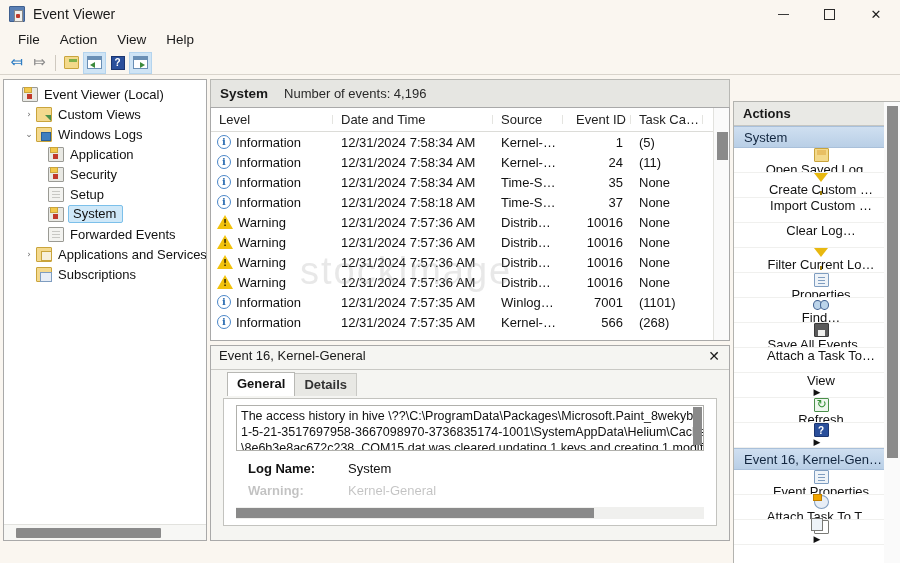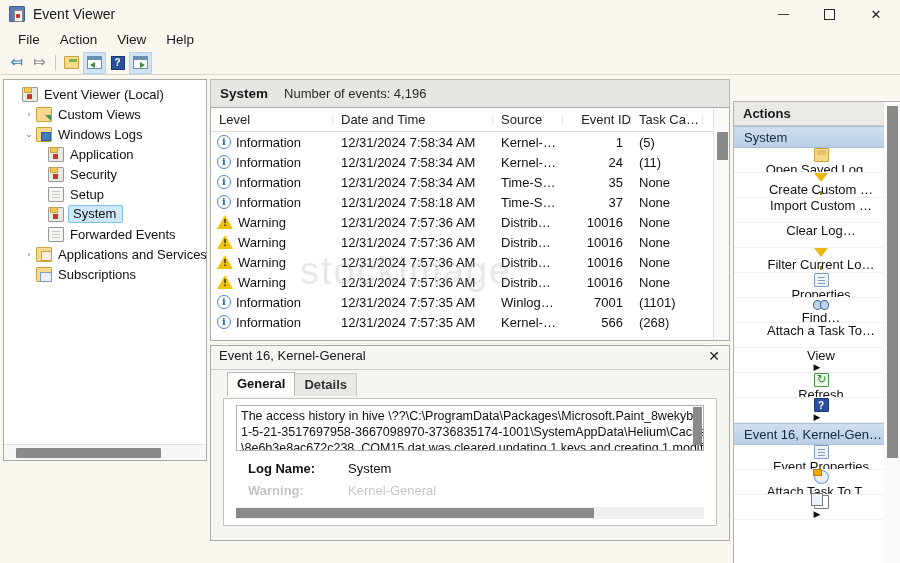--- a/index.html
+++ b/index.html
@@ -67,21 +67,21 @@
   .ic-grid { width: 15px; height: 13px; background: #fff; border: 1px solid #6a8fb5; position: relative; }
   .ic-grid::before { content:""; position:absolute; left:0; top:0; right:0; height:3px; background:#6a8fb5; }
   .ic-grid::after { content:""; position:absolute; left:2px; top:5px; width:0; height:0;
      border-top:3px solid transparent; border-bottom:3px solid transparent; border-right:5px solid #3c8a3c; }
   .ic-grid.play::after { border-right:none; border-left:5px solid #3c8a3c; left:6px; }
   .ic-help { width: 14px; height: 14px; background: #2a4f9b; color: #fff; font-size: 10px; font-weight: bold;
      display:flex; align-items:center; justify-content:center; border:1px solid #1b3570; }
 
   
   .tree-pane {
-    position: absolute; left: 3px; top: 79px; width: 204px; height: 382px;
+    position: absolute; left: 3px; top: 79px; width: 204px; height: 462px;
     background: #ffffff; border: 1px solid #a9a9a9;
   }
   .tree-scroll { position: absolute; left:0; top:0; right:0; bottom: 16px; overflow: hidden; padding-top: 4px; }
   .tree-row { display: flex; align-items: center; height: 20px; padding-left: 4px; font-size: 13px; white-space: nowrap; }
   .tw { width: 14px; flex: none; text-align: center; color: #6b6b6b; font-size: 9px; font-family: "DejaVu Sans", sans-serif; }
   .tnode-icon { width: 16px; height: 15px; flex: none; margin-right: 6px; position: relative; }
   .ic-app {
     background: #e9e9e4; border: 1px solid #9a9a94; border-radius: 1px;
   }
   .ic-app::before { content:""; position:absolute; left:1px; top:-1px; width:6px; height:4px; background:#f2c94c; border:1px solid #c9a43c; }
@@ -129,21 +129,21 @@
     display: flex; height: 24px; align-items: center;
     border-bottom: 1px solid #dcdcd8; background: #fff; font-size: 13px; color: #222;
   }
   .col-head > div { padding-left: 8px; position: relative; }
   .col-head > div::after {
     content:""; position:absolute; right:0; top:3px; bottom:3px; width:1px; background:#e4e4e0;
   }
   .c-level { width: 122px; }
   .c-date  { width: 160px; }
   .c-src   { width: 70px; }
-  .c-eid   { width: 68px; text-align: right; }
+  .c-eid   { width: 68px; text-align: center; }
   .c-task  { width: 72px; }
   .c-tail  { flex: 1; }
   .row { display: flex; height: 20px; align-items: center; font-size: 13px; color: #111; }
   .row > div { padding-left: 8px; overflow: hidden; white-space: nowrap; }
   .row .c-eid { text-align: right; padding-right: 8px; }
   .lvl-cell { display: flex; align-items: center; gap: 5px; padding-left: 6px !important; }
   .ic-info {
     width: 14px; height: 14px; border-radius: 50%; background: #fff; border: 1.5px solid #4a86c8;
     color: #2b6cb0; font-size: 10px; font-weight: bold; line-height: 11px; text-align: center;
     font-family: "DejaVu Serif", serif; flex: none;
@@ -561,20 +561,26 @@
         </span>
       <span class="act-lbl">Properties</span>
     </div>
     <div class="act-item">
       <span class="act-ico">
           <span class="ai-find"></span>
         </span>
       <span class="act-lbl">Find…</span>
     </div>
     <div class="act-item">
+      <span class="act-ico">
+          <span class="ai ai-save"></span>
+        </span>
+      <span class="act-lbl">Save All Events …</span>
+    </div>
+    <div class="act-item">
       <span class="act-ico"></span>
       <span class="act-lbl">Attach a Task To…</span>
     </div>
     <div class="act-item">
       <span class="act-ico"></span>
       <span class="act-lbl">View</span>
       <span class="act-sub">▶</span>
     </div>
     <div class="act-item">
       <span class="act-ico">

